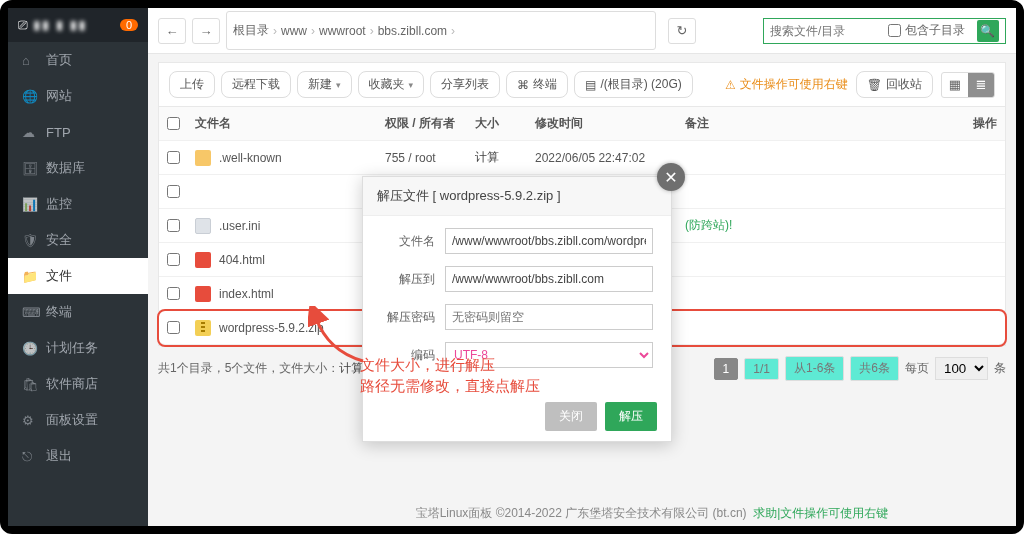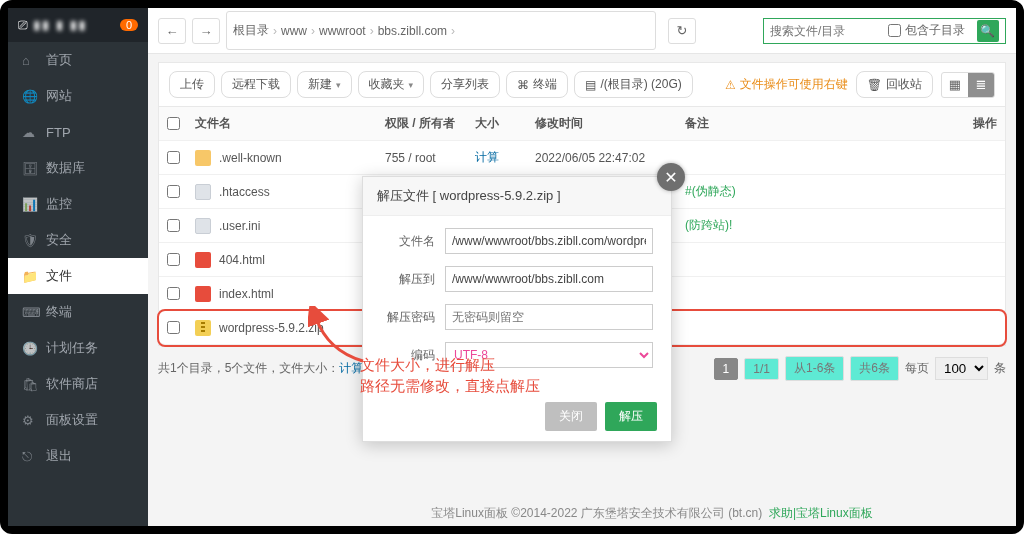--- a/index.html
+++ b/index.html
@@ -50,21 +50,21 @@
 .c-size{width:60px;}
 .c-mtime{width:150px;}
 .c-remark{flex:1;}
 .c-ops{width:60px;text-align:right;justify-content:flex-end;}
 .file-ico{width:16px;height:16px;display:inline-block;}
 .folder-ico{background:#f7c768;border-radius:2px;}
 .page-ico{background:#dfe3e8;border:1px solid #c9ced5;border-radius:2px;}
 .err-ico{background:#e74c3c;border-radius:2px;position:relative;}
 .zip-ico{background:#f3cf55;border-radius:2px;position:relative;}
 .zip-ico::after{content:"";position:absolute;left:6px;top:2px;width:4px;height:12px;background:repeating-linear-gradient(#a67c00,#a67c00 2px,#f3cf55 2px,#f3cf55 4px);}
-.size-calc{color:#0369a1;cursor:pointer;}
+.size-calc{color:#404040;cursor:pointer;}
 .remark-green{color:#2fa75a}
 .row-highlight{outline:2px solid #e74c3c;border-radius:6px;}
 
 
 .footer{margin:10px;display:flex;align-items:center;font-size:12px;color:#666;}
 .pager{margin-left:auto;display:flex;align-items:center;gap:6px;}
 .pgbtn{border:1px solid #ddd;background:#5eead4;padding:3px 8px;border-radius:2px;color:#777;}
 .pgbtn.cur{background:#878787;color:#fff;border-color:#878787;}
 .perpage{border:1px solid #ddd;padding:2px 4px;}
 .copy{position:absolute;left:140px;right:0;bottom:4px;text-align:center;font-size:12px;color:#888;}
@@ -247,24 +247,20 @@
             <div class="tcell c-perm">755 / root</div>
             <div class="tcell c-size size-calc">计算</div>
             <div class="tcell c-mtime">2022/06/05 22:47:02</div>
             <div class="tcell c-remark "></div>
             <div class="tcell c-ops"></div>
           </div>
           <div class="trow">
             <div class="tcell c-chk">
               <input type="checkbox" style="">
             </div>
-            <div class="tcell c-name">
-              <span class="file-ico page-ico"></span>
-              <span>.htaccess</span>
-            </div>
             <div class="tcell c-perm"></div>
             <div class="tcell c-size "></div>
             <div class="tcell c-mtime"></div>
             <div class="tcell c-remark remark-green">#(伪静态)</div>
             <div class="tcell c-ops"></div>
           </div>
           <div class="trow">
             <div class="tcell c-chk">
               <input type="checkbox" style="">
             </div>
@@ -331,21 +327,21 @@
         <span class="pgbtn">1/1</span>
         <span class="pgbtn">从1-6条</span>
         <span class="pgbtn">共6条</span>
         <span>每页</span>
         <select class="perpage"><option>100</option></select>
         <span>条</span>
       </div>
     </div>
 
     <div class="copy">
-      <span>宝塔Linux面板 ©2014-2022 广东堡塔安全技术有限公司 (bt.cn)</span>&nbsp;&nbsp;<a>求助|宝塔Linux面板</a>
+      <span>宝塔Linux面板 ©2014-2022 广东堡塔安全技术有限公司 (bt.cn)</span>&nbsp;&nbsp;<a>求助|文件操作可使用右键</a>
     </div>
   </div>
 
   <div class="modal">
     <div class="modal-close">✕</div>
     <div class="mtitle">解压文件 [ wordpress-5.9.2.zip ]</div>
     <div class="mbody">
       <div class="frow">
         <div class="flabel">文件名</div>
         <input class="finput" value="/www/wwwroot/bbs.zibll.com/wordpress-5.9.2.zip" style="">

